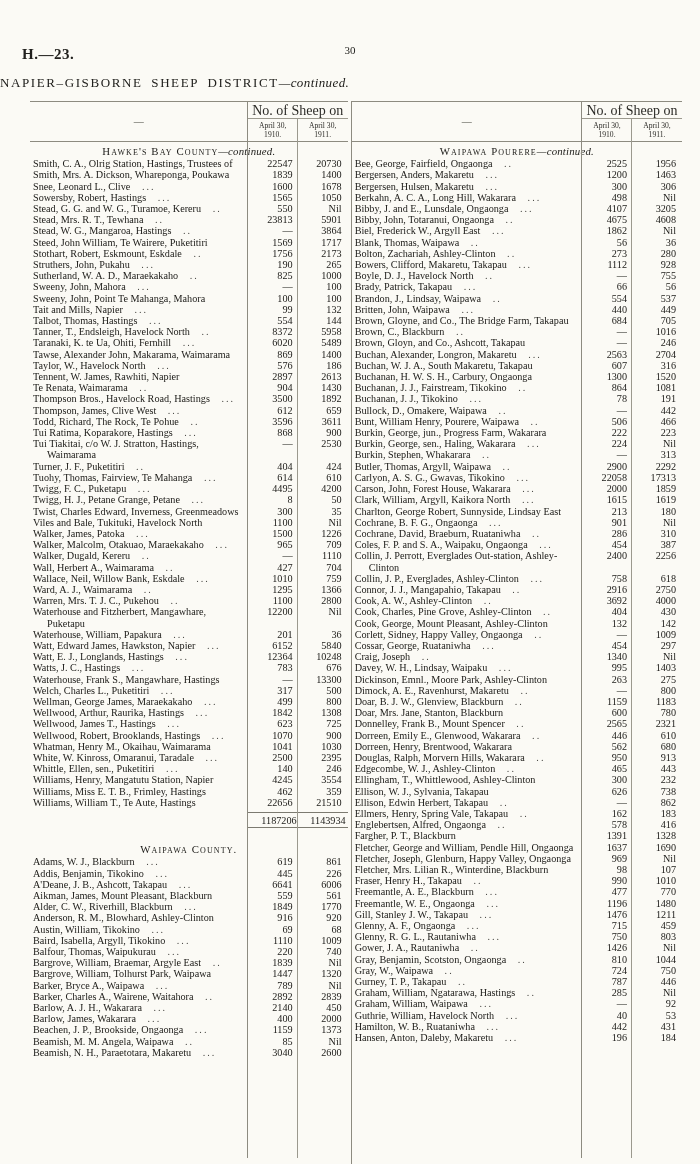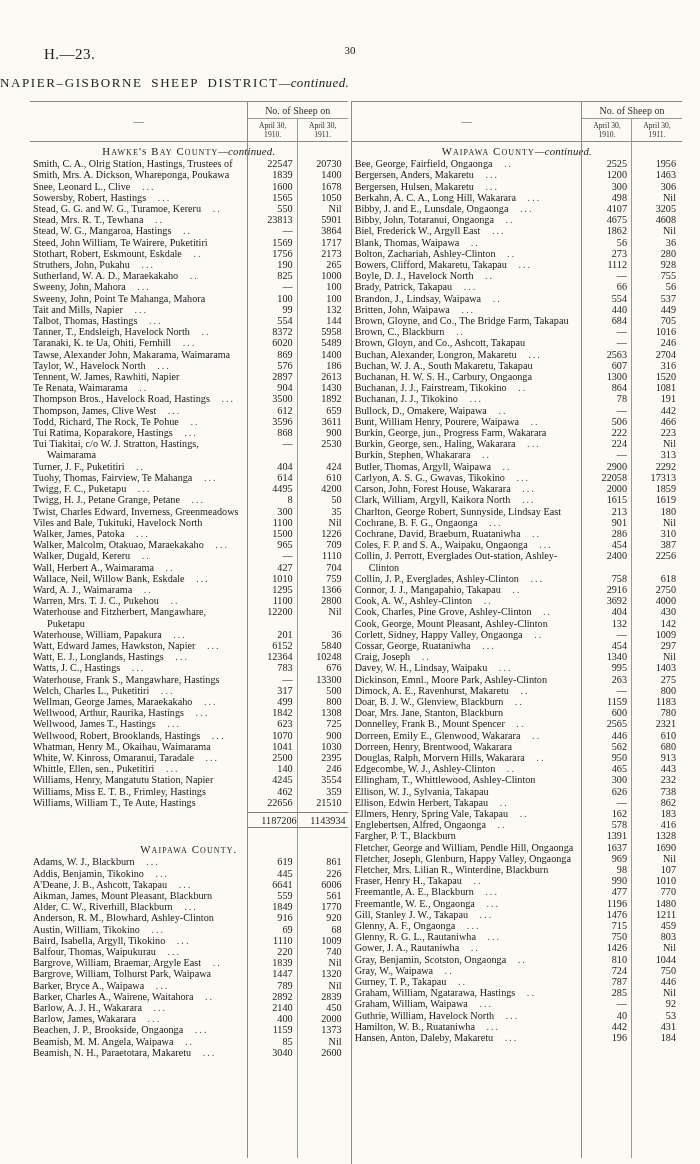--- a/index.html
+++ b/index.html
@@ -1,33 +1,33 @@
 <!DOCTYPE html>
 <html><head>
 <meta charset="utf-8">
 <style>
   html,body{margin:0;padding:0;background:#e9e7e0;}
   .page{
     width:700px;height:1164px;position:relative;margin:0 auto;
     background:#fbfaf5;color:#21201d;overflow:hidden;
     font-family:"Liberation Serif","DejaVu Serif",serif;
   }
-  .docref{position:absolute;top:46px;left:44px;font-size:15px;font-weight:normal;letter-spacing:.5px;}
+  .docref{position:absolute;top:46px;left:22px;font-size:15px;font-weight:bold;letter-spacing:.5px;}
   .pagenum{position:absolute;top:44px;left:0;right:0;text-align:center;font-size:11px;}
   .title{position:absolute;top:75px;left:0;right:0;text-align:left;font-size:13px;letter-spacing:1.6px;word-spacing:4px;}
   .title .cont{font-style:italic;letter-spacing:.4px;word-spacing:0;}
   .tables{position:absolute;top:101px;left:30px;right:18px;bottom:0;display:flex;}
   .half{flex:1;position:relative;border-top:1px solid #8d8b80;}
   .half.right{border-left:1px solid #8d8b80;margin-left:3px;flex:1.04;}
   .vline{position:absolute;top:0;bottom:6px;right:100px;width:1px;background:#8d8b80;}
   .vline2{position:absolute;top:17px;bottom:6px;right:50px;width:1px;background:#9b998e;}
   .thead{height:39px;border-bottom:1px solid #8d8b80;display:flex;}
   .th-name{flex:1;display:flex;align-items:center;justify-content:center;font-size:10px;color:#4a4a44;}
   .th-nums{width:100px;display:flex;flex-direction:column;text-align:center;}
-  .sheep-on{height:16px;line-height:17px;font-size:10px;border-bottom:1px solid #9b998e;color:#2c2b27;}
+  .sheep-on{height:16px;line-height:17px;font-size:14px;border-bottom:1px solid #9b998e;color:#2c2b27;}
   .april-row{flex:1;display:flex;}
   .april{width:50px;font-size:7.6px;line-height:8.6px;padding-top:3px;color:#2c2b27;}
   .tbody{padding-top:3px;font-size:10.2px;line-height:11.2px;}
   .sec-heading{text-align:center;font-variant:small-caps;font-size:10.8px;letter-spacing:1.1px;margin:1px 0 1px;}
   .sec-heading .cont{font-style:italic;font-variant:normal;letter-spacing:.2px;}
   .row{display:flex;align-items:flex-start;}
   .nm{flex:1;padding:0 3px 0 17px;text-indent:-14px;}
   .ldr{letter-spacing:2px;color:#3a3935;margin-left:7px;}
   .va{width:45px;text-align:right;padding-right:5px;flex-shrink:0;}
   .vb{width:44px;text-align:right;padding-right:6px;flex-shrink:0;}
@@ -449,21 +449,21 @@
         <div class="th-name">—</div>
         <div class="th-nums">
           <div class="sheep-on">No. of Sheep on</div>
           <div class="april-row">
             <div class="april"><span>April 30,</span><br><span>1910.</span></div>
             <div class="april"><span>April 30,</span><br><span>1911.</span></div>
           </div>
         </div>
       </div>
       <div class="tbody" id="right-body">
-          <div class="sec-heading"><span class="sc">Waipawa County</span><span class="cont">—continued.</span></div>
+          <div class="sec-heading"><span class="sc">Waipawa Pourere</span><span class="cont">—continued.</span></div>
           <div class="row">
             <div class="nm">Bee, George, Fairfield, Ongaonga<span class="ldr"> ..</span></div>
             <div class="va">2525</div>
             <div class="vb">1956</div>
           </div>
           <div class="row">
             <div class="nm">Bergersen, Anders, Makaretu<span class="ldr"> ...</span></div>
             <div class="va">1200</div>
             <div class="vb">1463</div>
           </div>

